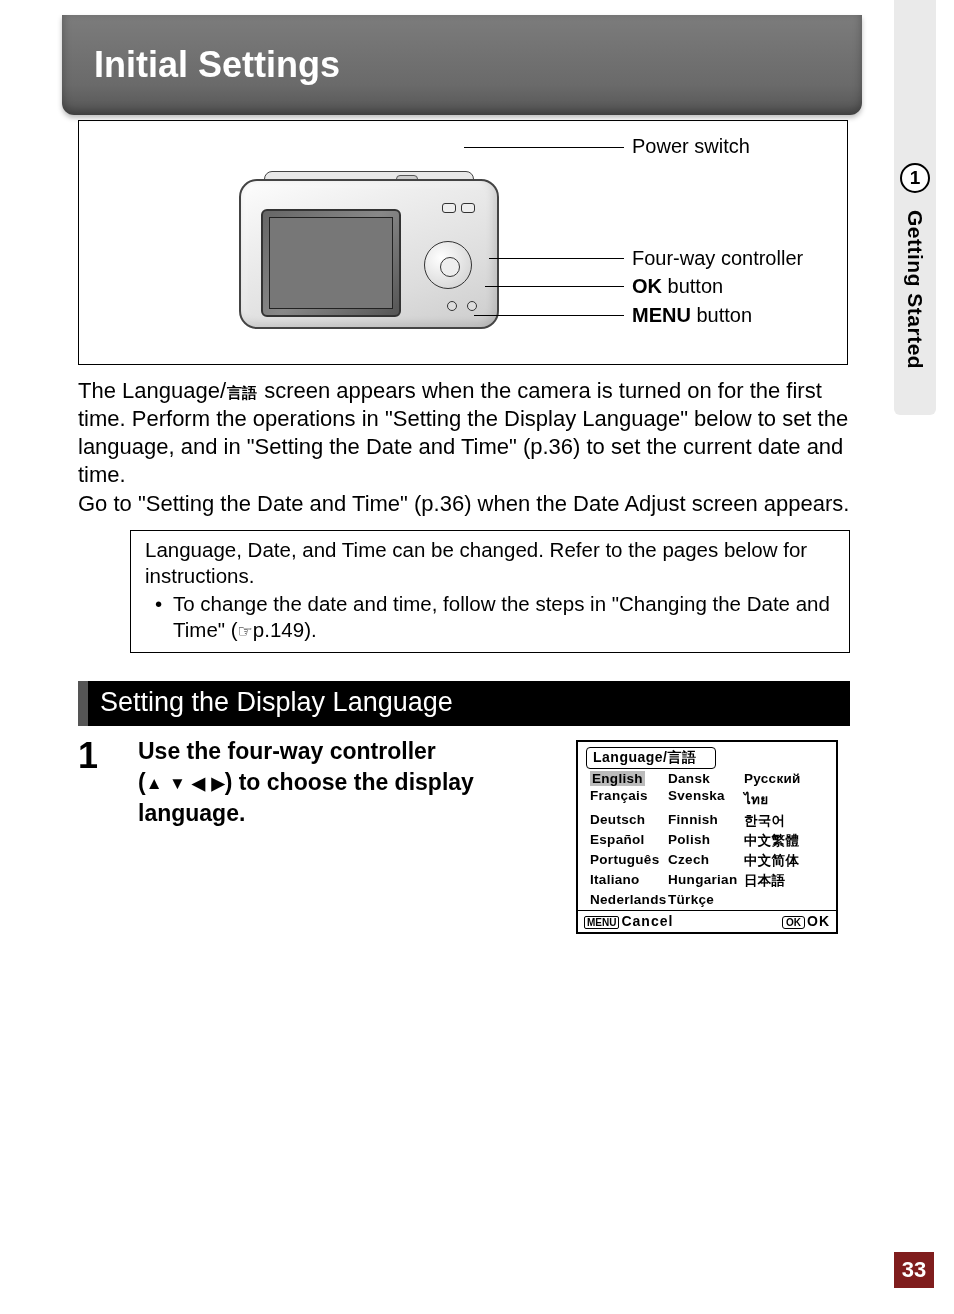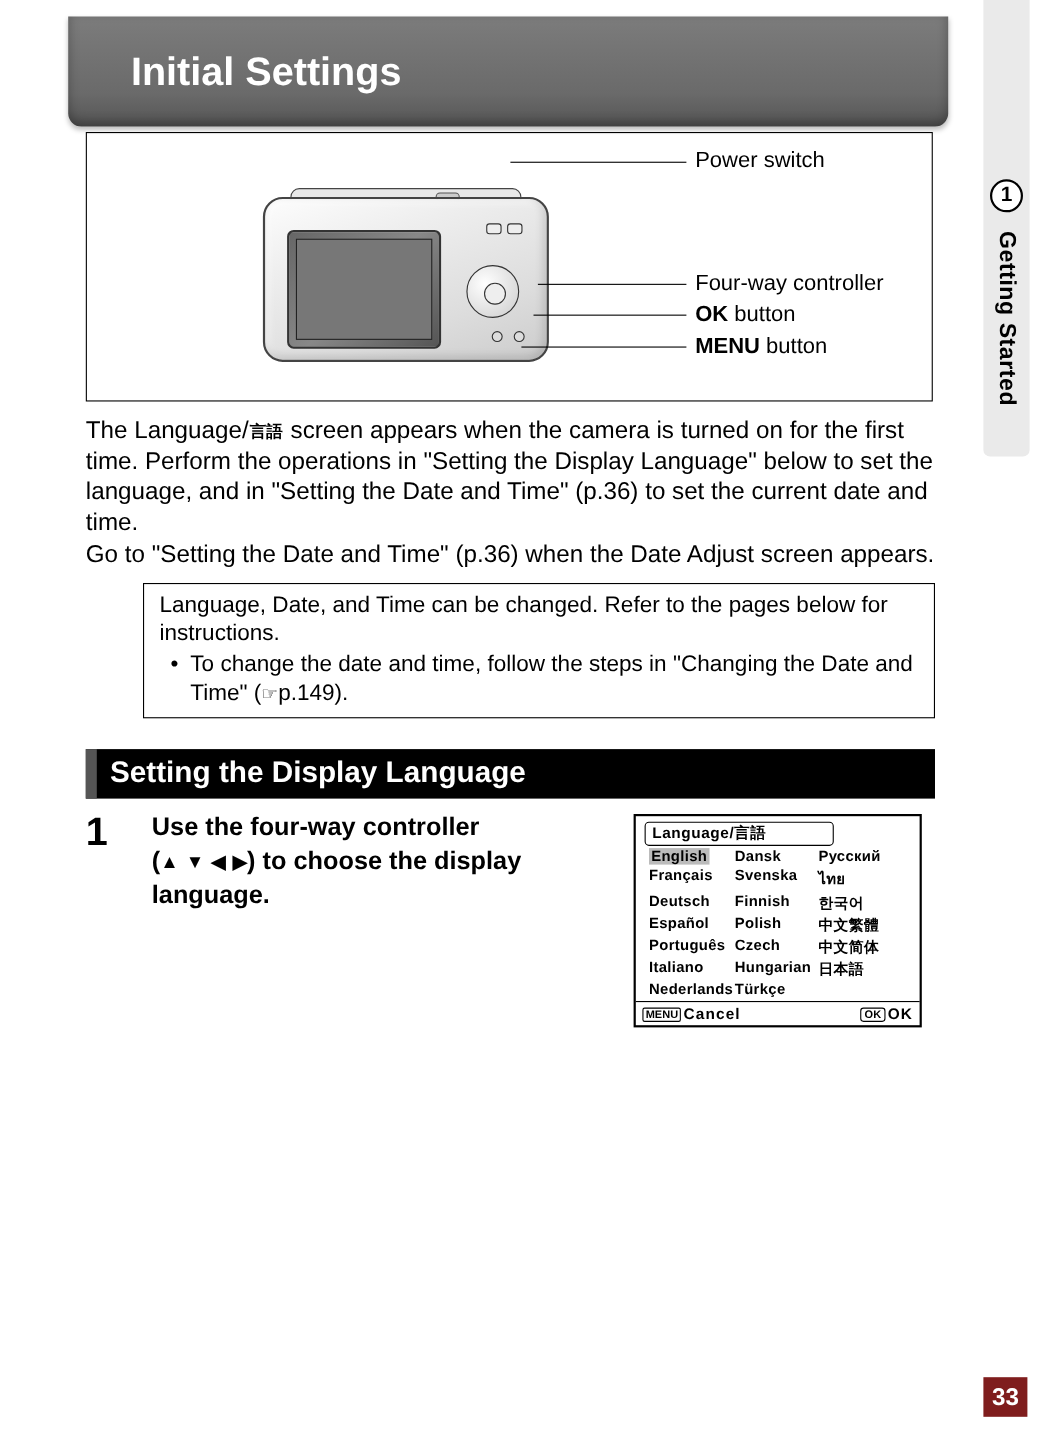--- a/index.html
+++ b/index.html
@@ -68,21 +68,20 @@
     border-radius: 0 0 12px 12px;
     box-shadow: 0 3px 5px rgba(0,0,0,0.25), inset 0 -4px 10px rgba(0,0,0,0.3);
     display: flex;
     align-items: center;
     padding-left: 32px;
   }
   .title-bar h1 {
     color: #fff;
     font-size: 36px;
     font-weight: bold;
-    margin-left: 25px;
   }
   .intro {
     margin: 30px 0 8px 78px;
     width: 770px;
     font-size: 22px;
     line-height: 1.25;
   }
   .diagram-box {
     margin: 5px 0 0 78px;
     width: 770px;
@@ -170,21 +169,21 @@
   .note-box ul { list-style: none; margin-top:2px;}
   .note-box li { position:relative; padding-left:28px; }
   .note-box li::before { content:"•"; position:absolute; left:10px; top:0; }
   .finger { display:inline-block; font-size:17px; vertical-align:middle;}
   .section-bar {
     margin: 28px 0 0 78px;
     width: 772px;
     background: #000;
     color: #fff;
     font-size: 27px;
-    font-weight: bold;
+    font-weight: normal;
     padding: 6px 12px 8px 12px;
     border-left: 10px solid #555;
   }
   .step-row {
     margin: 10px 0 0 78px;
     width: 772px;
     display: flex;
     align-items: flex-start;
   }
   .step-num {
@@ -205,21 +204,21 @@
     margin-left: 18px;
     margin-top: 4px;
     width: 262px;
     border: 2px solid #000;
     font-family: Arial, sans-serif;
   }
   .lang-title {
     border: 1.5px solid #000;
     display:inline-block;
     margin: 5px 0 0 8px;
-    padding: 1px 60px 1px 6px;
+    padding: 1px 18px 1px 6px;
     font-size: 14px;
     font-weight: bold;
     letter-spacing: 0.5px;
     border-radius: 4px;
   }
   .lang-grid {
     display: grid;
     grid-template-columns: 78px 76px auto;
     padding: 2px 8px 3px 12px;
     font-size: 13.5px;

